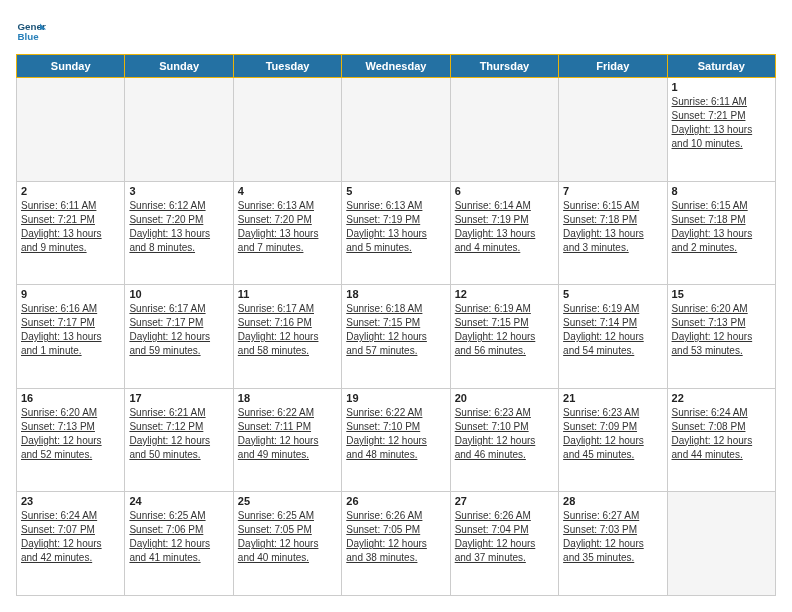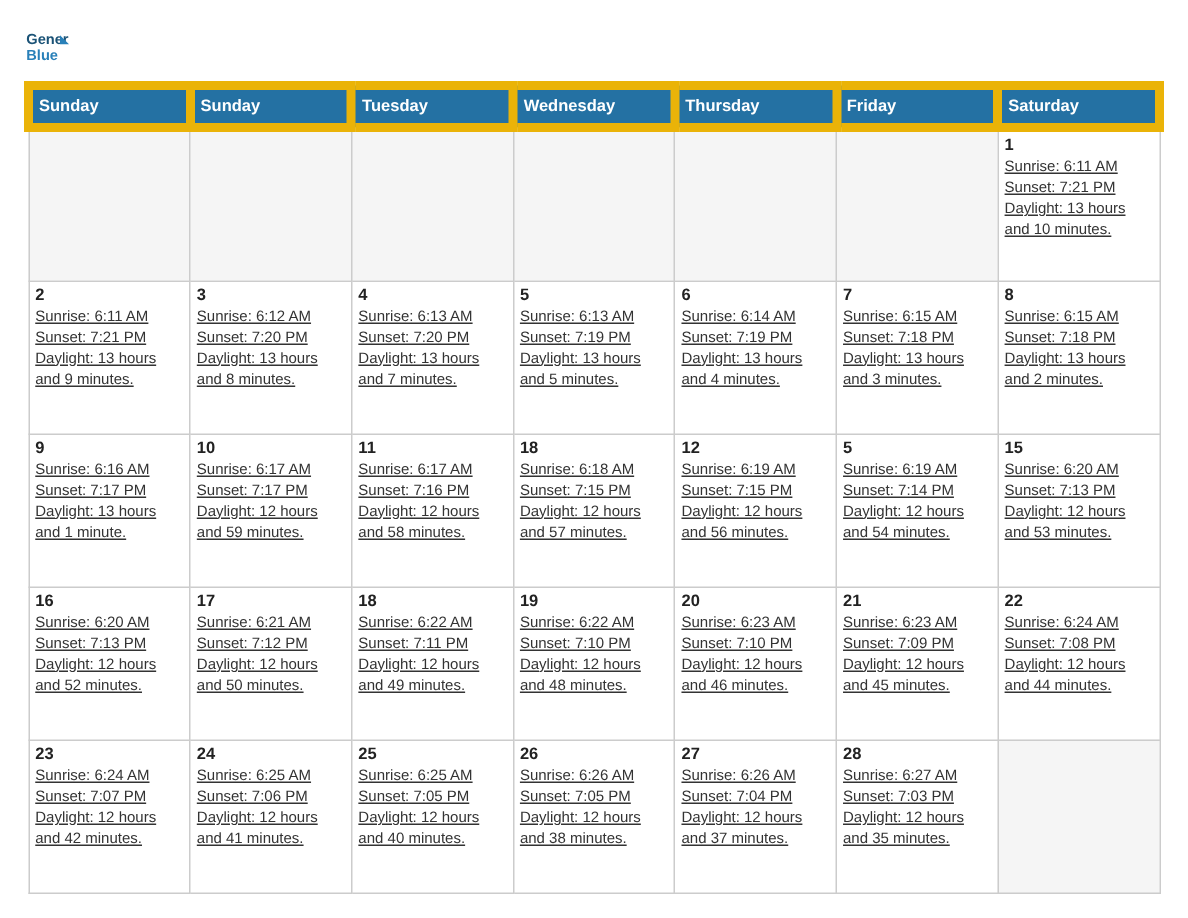--- a/index.html
+++ b/index.html
@@ -47,24 +47,24 @@
     .calendar {
       width: 100%;
       border-collapse: collapse;
       flex: 1;
       font-size: 10px;
     }
     .calendar thead th {
       background: #2471a3;
       color: #fff;
       padding: 5px 4px;
-      text-align: left;
+      text-align: center;
       font-size: 11px;
       font-weight: bold;
-      border: 6px solid #eab308;
+      border: 1px solid #eab308;
     }
     .calendar tbody td {
       border: 1px solid #ccc;
       vertical-align: top;
       padding: 3px 4px;
       width: calc(100%/7);
       height: 80px;
       color: #222;
       background: #fff;
     }

